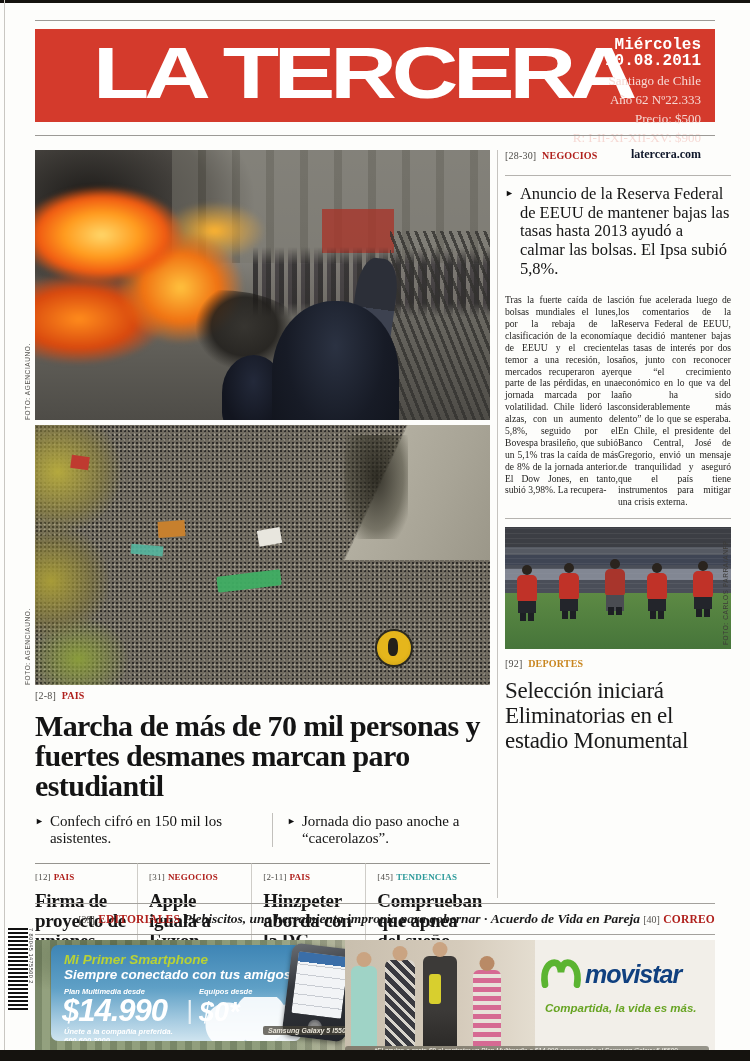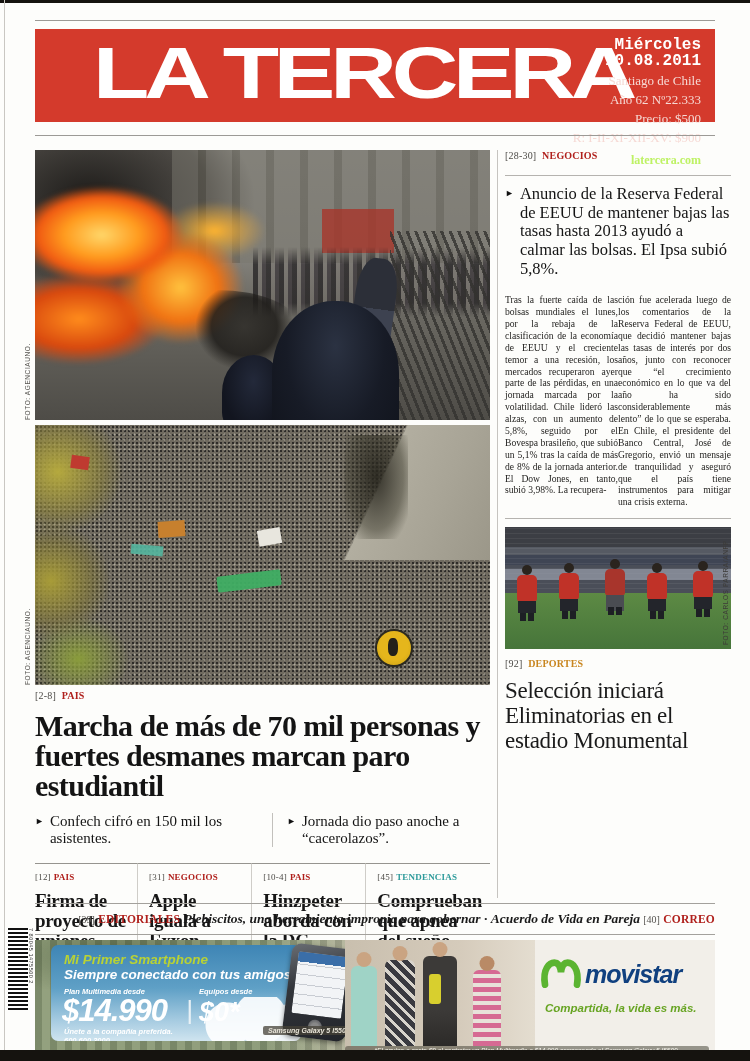--- a/index.html
+++ b/index.html
@@ -11,21 +11,21 @@
   .rule-h{position:absolute;left:35px;width:680px;height:1px;background:#9c9a96;}
 
   
   .masthead{position:absolute;left:35px;top:29px;width:680px;height:93px;background:#d43a2c;}
   .mast-title{position:absolute;left:58px;top:-4px;font-family:"Liberation Sans","DejaVu Sans",sans-serif;
       font-weight:700;font-size:72px;line-height:96px;color:#fff;letter-spacing:-4px;
       transform:scaleX(1.28);transform-origin:left center;white-space:nowrap;}
   .mast-info{position:absolute;right:14px;top:8px;width:130px;text-align:right;color:#fff;}
   .mast-day{font-weight:700;font-size:16px;line-height:1.0;font-family:Liberation Mono, monospace;}
   .mast-small{font-size:13px;line-height:1.45;margin-top:3px;color:#f6d9d4;}
-  .mast-site{font-weight:700;font-size:12px;margin-top:6px;color:#bef264;}
+  .mast-site{font-weight:700;font-size:12px;margin-top:0;color:#0f172a;}
 
   
   .photo{position:absolute;overflow:hidden;background:#777;}
   .photo1{left:35px;top:150px;width:455px;height:270px;
      background:
        radial-gradient(ellipse 220px 150px at 12% 18%, rgba(20,18,16,.92) 0%, rgba(40,36,32,.6) 55%, transparent 75%),
        linear-gradient(180deg,#8e8c86 0%,#85837d 38%,#6f6d66 55%,#5f5d57 75%,#4e4c47 100%);}
   .p1-windows{position:absolute;left:30%;top:0;width:70%;height:42%;opacity:.5;
      background:repeating-linear-gradient(90deg,#7a786f 0 26px,#5b594f 26px 34px),
                 repeating-linear-gradient(0deg,transparent 0 18px,rgba(0,0,0,.25) 18px 22px);}
@@ -322,21 +322,21 @@
     <div class="briefs">
       <div class="brief">
         <div class="tag"><span class="pages">[12]</span><span class="section" style="color: rgb(176, 32, 28);">PAIS</span></div>
         <div class="brief-headline">Firma de proyecto de uniones civiles desata polémica</div>
       </div>
       <div class="brief">
         <div class="tag"><span class="pages">[31]</span><span class="section" style="color: rgb(176, 32, 28);">NEGOCIOS</span></div>
         <div class="brief-headline">Apple iguala a Exxon como la empresa más valiosa</div>
       </div>
       <div class="brief">
-        <div class="tag"><span class="pages">[10-4]</span><span class="section" style="color: rgb(176, 32, 28);">PAIS</span></div>
+        <div class="tag"><span class="pages">[2-11]</span><span class="section" style="color: rgb(176, 32, 28);">PAIS</span></div>
         <div class="brief-headline">Hinzpeter aborda con la DC reformas políticas</div>
       </div>
       <div class="brief">
         <div class="tag"><span class="pages">[45]</span><span class="section" style="color: rgb(46, 155, 155);">TENDENCIAS</span></div>
         <div class="brief-headline">Comprueban que apnea del sueño causa daño cerebral</div>
       </div>
     </div>
   </div>
 
   <div class="edit-strip">

